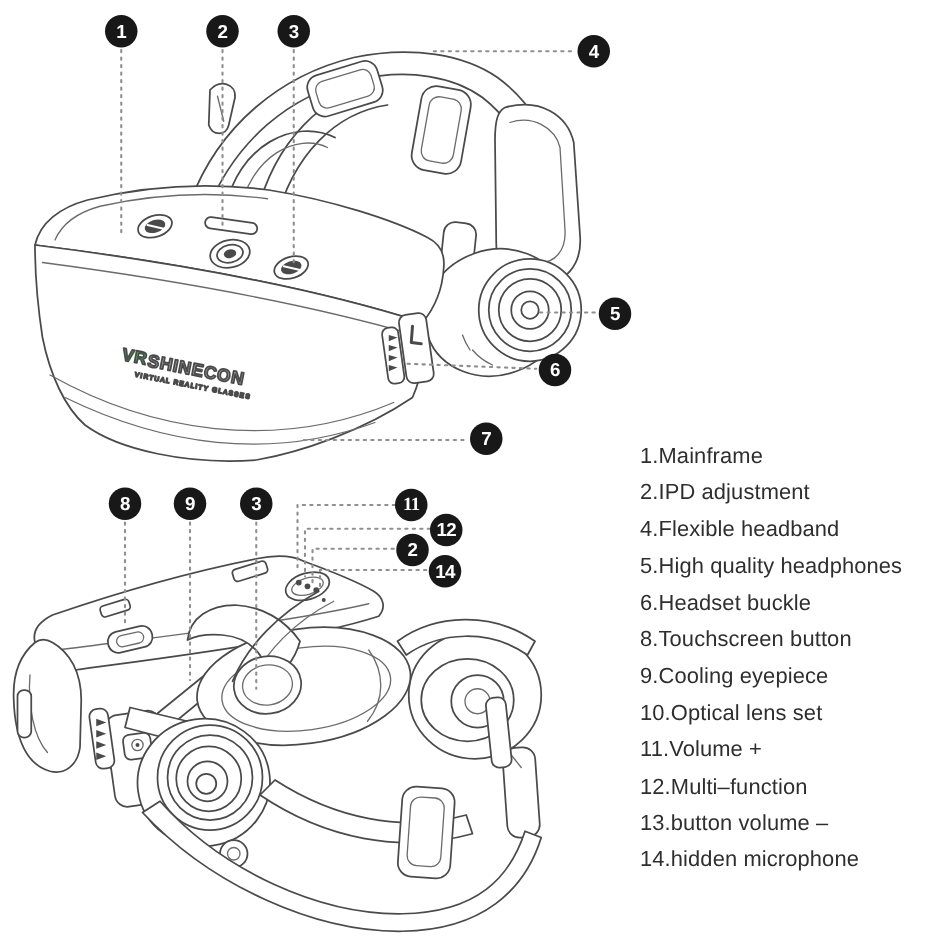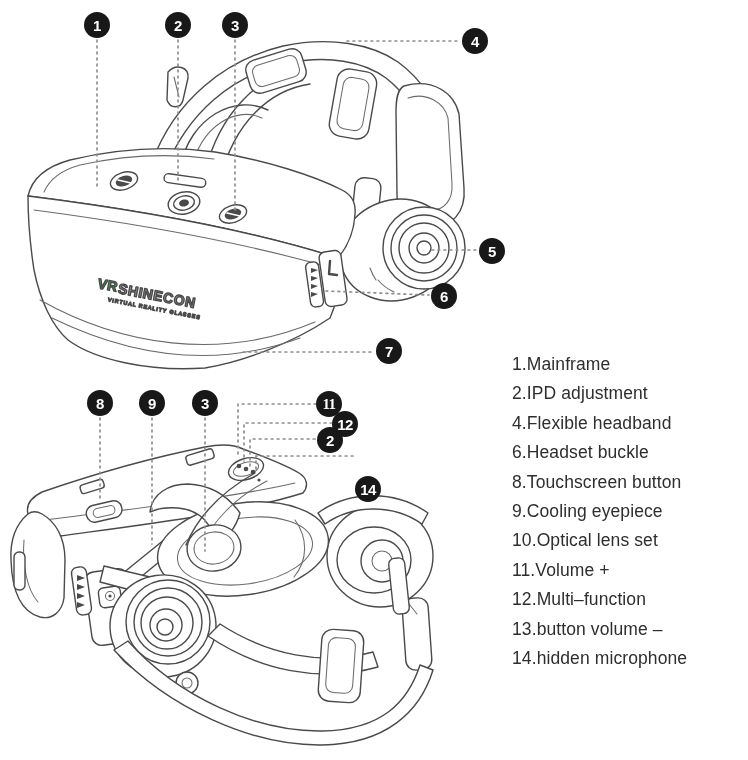--- a/index.html
+++ b/index.html
@@ -238,29 +238,30 @@
       <div class="badge" style="left: 178px; top: 25px;">2</div>
       <div class="badge" style="left: 235px; top: 25px;">3</div>
       <div class="badge" style="left: 475px; top: 41px;">4</div>
       <div class="badge" style="left: 492px; top: 251px;">5</div>
       <div class="badge" style="left: 444px; top: 296px;">6</div>
       <div class="badge" style="left: 389px; top: 351px;">7</div>
       <div class="badge" style="left: 100px; top: 403px;">8</div>
       <div class="badge" style="left: 152px; top: 403px;">9</div>
       <div class="badge" style="left: 205px; top: 403px;">3</div>
       <div class="badge" style="left: 329px; top: 404px; font-family: Liberation Serif, serif;">11</div>
-      <div class="badge" style="left: 345px; top: 424px;">12</div>
+      <div class="badge" style="left: 357px; top: 424px;">12</div>
       <div class="badge" style="left: 330px; top: 440px;">2</div>
-      <div class="badge" style="left: 368px; top: 457px; margin-top: 32px;">14</div>
+      <div class="badge" style="left: 356px; top: 457px;">14</div>
     </div>
 
   <div class="legend">
       <div class="legend-line">1.Mainframe</div>
       <div class="legend-line">2.IPD adjustment</div>
       <div class="legend-line">4.Flexible headband</div>
+      <div class="legend-line">5.High quality headphones</div>
       <div class="legend-line">6.Headset buckle</div>
       <div class="legend-line">8.Touchscreen button</div>
       <div class="legend-line">9.Cooling eyepiece</div>
       <div class="legend-line">10.Optical lens set</div>
       <div class="legend-line">11.Volume +</div>
       <div class="legend-line">12.Multi–function</div>
       <div class="legend-line">13.button volume –</div>
       <div class="legend-line">14.hidden microphone</div>
     </div>
 

